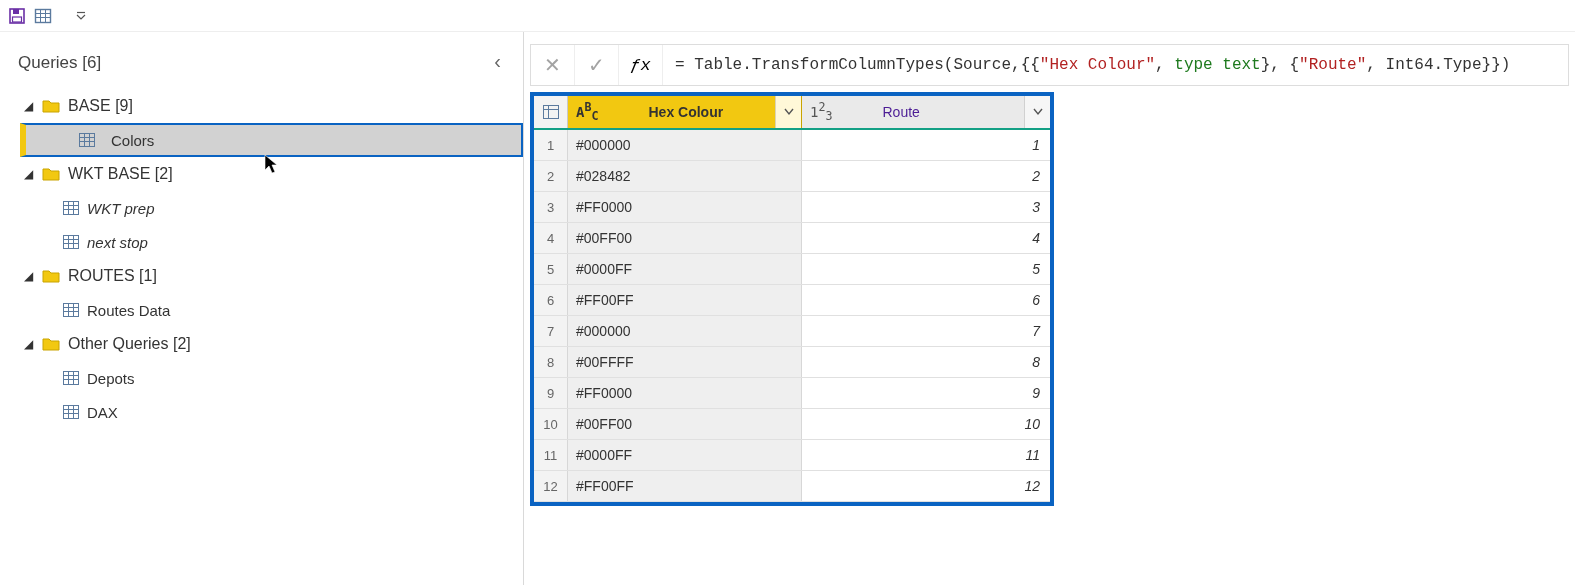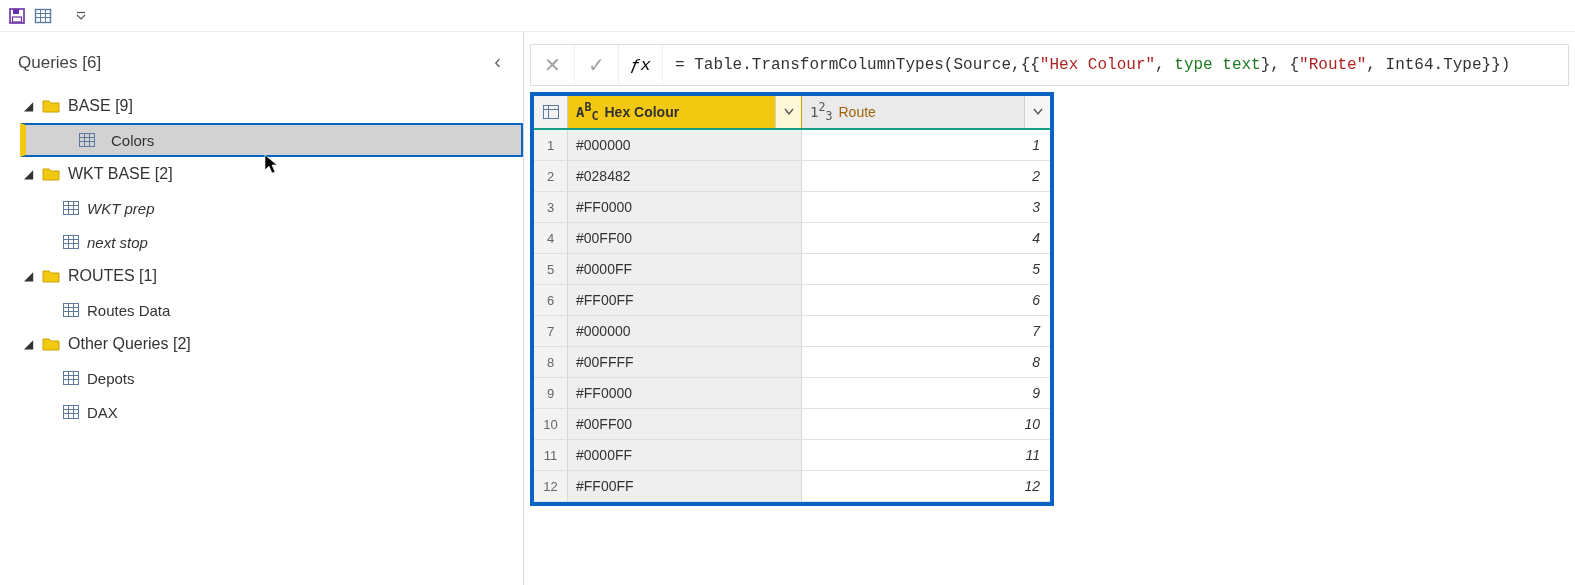--- a/index.html
+++ b/index.html
@@ -136,20 +136,21 @@
     border-right: 1px solid #c9c9c9;
     display:flex;
     align-items:center;
     justify-content:center;
     background:#f3f3f3;
   }
   .gh-col {
     display:flex;
     align-items:center;
     position:relative;
+    gap:44px;
   }
   .gh-col-1 { width: 234px; background:#f2c811; border-right:1px solid #c9a400; }
   .gh-col-2 { flex:1; background:#eaeaea; }
   .gh-type { padding:0 6px 0 8px; font-family: Consolas, monospace; font-size:14px; }
   .gh-type-abc { font-weight:600; }
   .gh-label { font-weight:600; color:#333; }
   .gh-drop {
     position:absolute;
     right:0;
     top:0;
@@ -384,21 +385,21 @@
           <span class="gh-type gh-type-abc"><span>A</span><sup>B</sup><sub>C</sub></span>
           <span class="gh-label">Hex Colour</span>
           <span class="gh-drop">
             <svg width="10" height="8" viewBox="0 0 10 8">
                 <path d="M1 1 L5 6 L9 1" fill="none" stroke="#555" stroke-width="1.4"></path>
               </svg>
           </span>
         </div>
         <div class="gh-col gh-col-2">
           <span class="gh-type" style="color:#555;"><span>1</span><sup>2</sup><sub>3</sub></span>
-          <span class="gh-label" style="color:#a16207;font-weight:400;">Route</span>
+          <span class="gh-label" style="color:#4c1d95;font-weight:400;">Route</span>
           <span class="gh-drop">
             <svg width="10" height="8" viewBox="0 0 10 8">
                 <path d="M1 1 L5 6 L9 1" fill="none" stroke="#555" stroke-width="1.4"></path>
               </svg>
           </span>
         </div>
       </div>
       <div class="grid-body" id="grid-body">
           <div class="row">
             <div class="rn">1</div>

